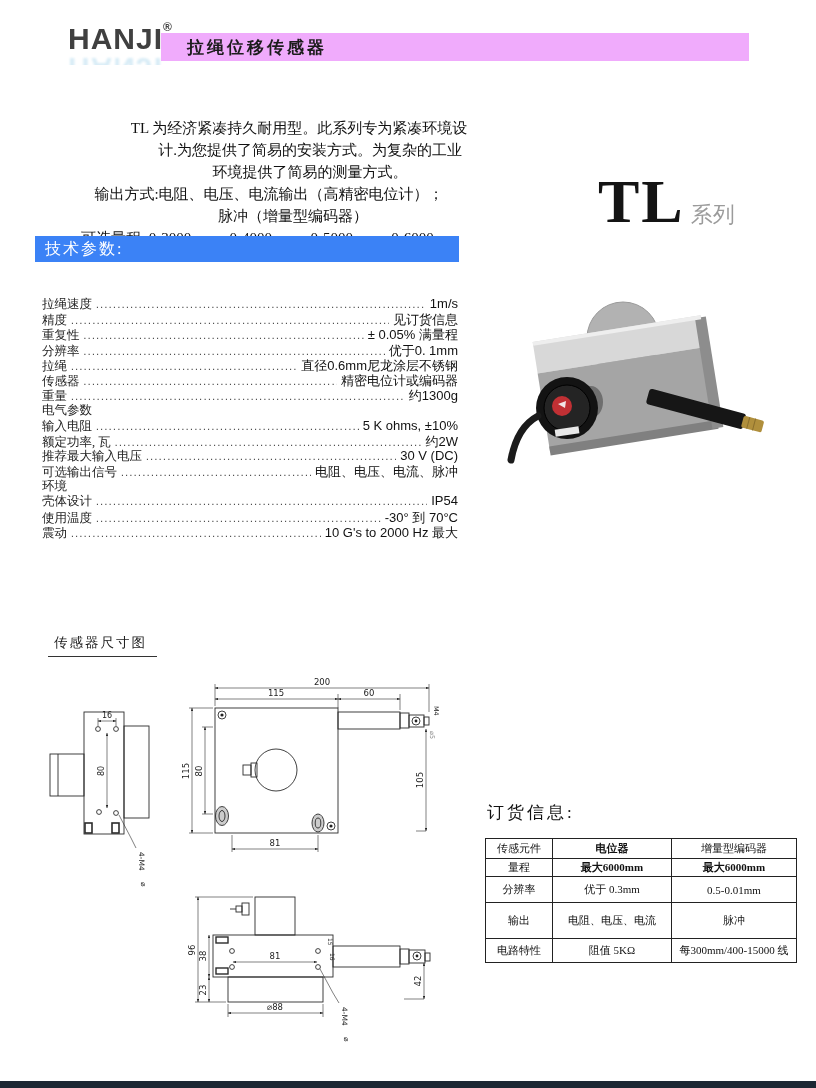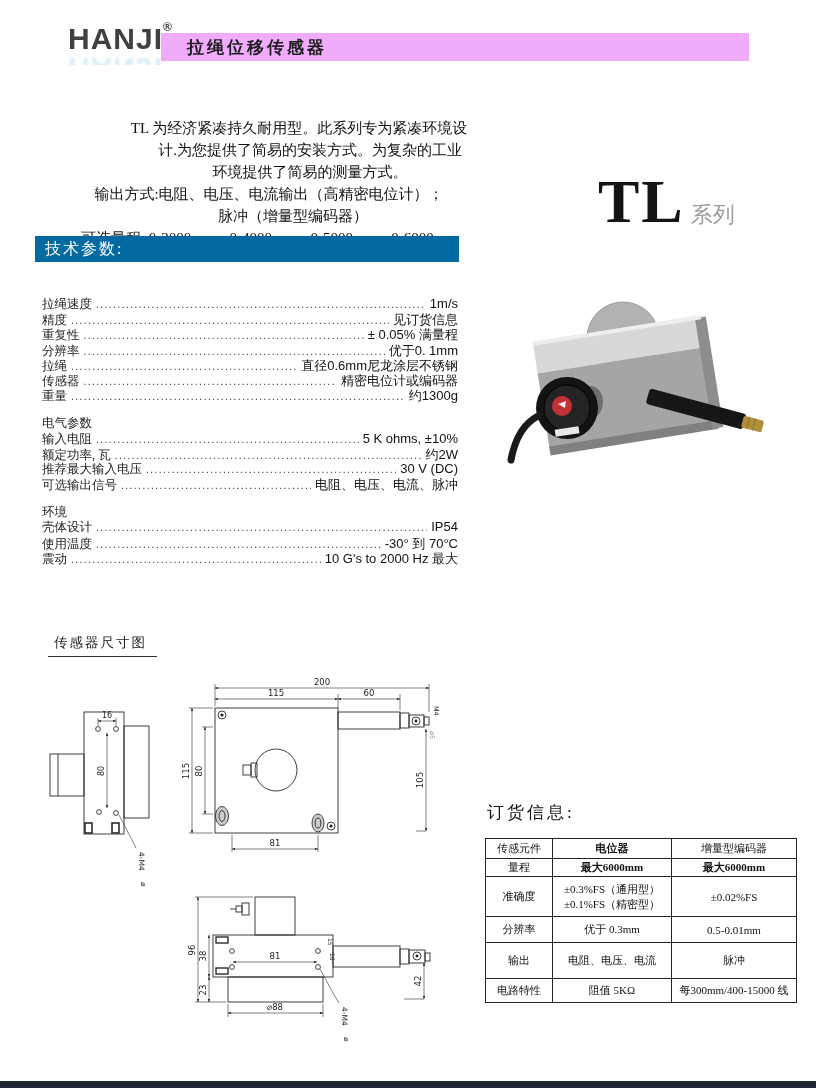--- a/index.html
+++ b/index.html
@@ -22,32 +22,32 @@
         font-size:15px;line-height:22px;color:#111;}
   .intro div{white-space:nowrap;text-align:center;}
 
   
   .series{left:598px;top:166px;display:flex;align-items:baseline;
         font-family:"Liberation Serif","DejaVu Serif",serif;}
   .series .big{font-size:62px;font-weight:700;color:#141414;letter-spacing:2px;}
   .series .suf{font-size:22px;color:#9b9b9b;margin-left:6px;}
 
   
-  .tech-bar{left:35px;top:236px;width:424px;height:26px;background:#0369a1;
+  .tech-bar{left:35px;top:236px;width:424px;height:26px;background:#3b82f6;
         display:flex;align-items:center;box-sizing:border-box;padding-left:10px;}
   .tech-bar .t{color:#ffffff;font-size:16px;letter-spacing:2px;
         font-family:"Liberation Serif","DejaVu Serif",serif;}
   .specs{left:42px;top:296px;width:416px;}
   .spec-row{display:flex;align-items:baseline;height:15.2px;}
   .spec-label{font-family:"Liberation Serif","DejaVu Serif",serif;font-size:12.5px;color:#222;white-space:nowrap;}
   .spec-dots{flex:1;overflow:hidden;white-space:nowrap;font-size:10px;color:#333;
         letter-spacing:1.5px;margin:0 4px;}
   .spec-dots::after{content:"..................................................................................................................................................";}
   .spec-value{font-size:13px;color:#111;white-space:nowrap;}
-  .spec-sub{margin-top:13px;}
+  .spec-sub{}
 
   
   .dim-title{left:48px;top:634px;font-family:"Liberation Serif","DejaVu Serif",serif;font-size:13.5px;}
   .dim-title span{display:inline-block;border-bottom:1px solid #333;padding:0 10px 4px 6px;letter-spacing:2px;}
   svg text{font-family:"DejaVu Sans","Liberation Sans",sans-serif;}
 
   
   .order-title{left:487px;top:801px;font-family:"Liberation Serif","DejaVu Serif",serif;
         font-size:17px;letter-spacing:3px;color:#111;}
   table.order{position:absolute;left:485px;top:838px;width:298px;border-collapse:collapse;
@@ -331,28 +331,20 @@
         <tr class="r-head">
       <td class="c1">传感元件</td>
       <td class="c2">电位器</td>
       <td class="c3">增量型编码器</td>
     </tr>
     <tr class="r-range">
       <td>量程</td>
       <td class="bold">最大6000mm</td>
       <td class="bold">最大6000mm</td>
     </tr>
-    <tr class="r-acc">
-      <td>准确度</td>
-      <td class="acc-cell">
-        <div>±0.3%FS（通用型）</div>
-        <div>±0.1%FS（精密型）</div>
-      </td>
-      <td>±0.02%FS</td>
-    </tr>
     <tr class="r-res">
       <td>分辨率</td>
       <td>优于 0.3mm</td>
       <td>0.5-0.01mm</td>
     </tr>
     <tr class="r-out">
       <td>输出</td>
       <td>电阻、电压、电流</td>
       <td>脉冲</td>
     </tr>

